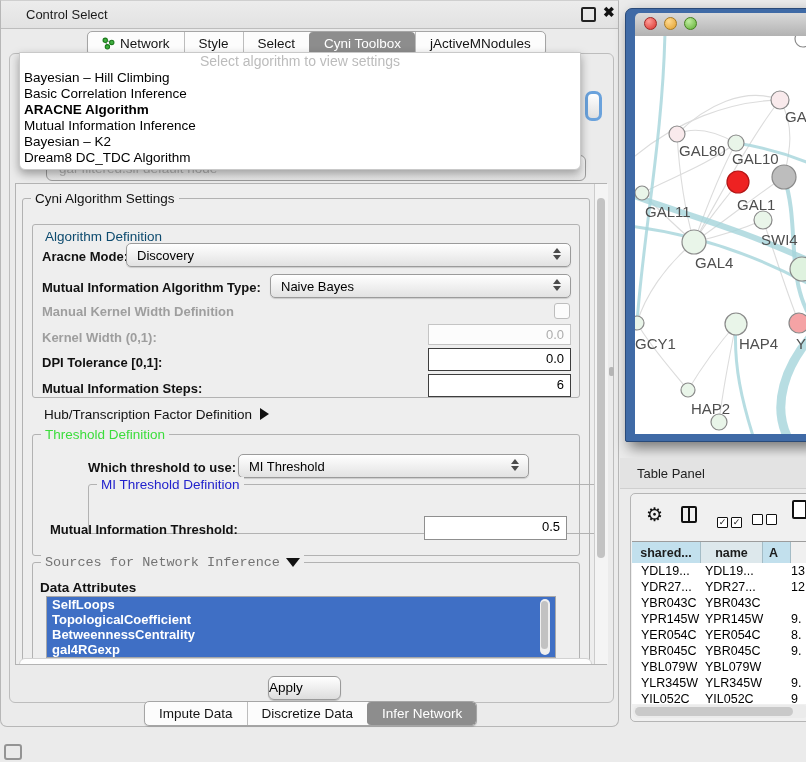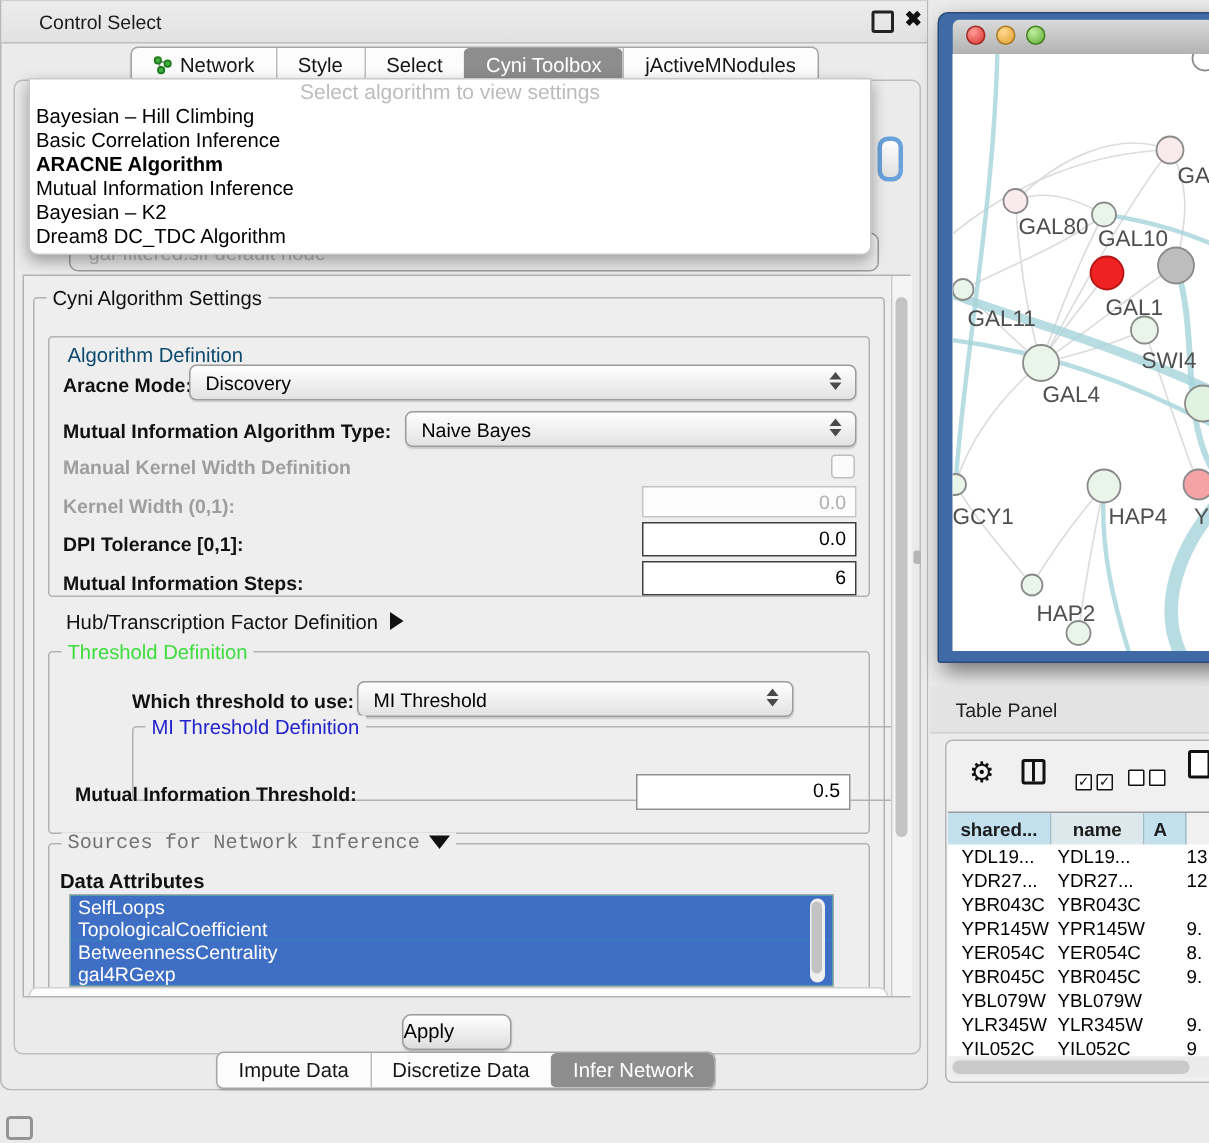--- a/index.html
+++ b/index.html
@@ -77,22 +77,22 @@
   .field.lite{border:1px solid #c4c4c4;color:#adadad;background:#fcfcfc;}
   .field.mid{border:1px solid #8f8f8f;}
 
   .chk{position:absolute;width:14px;height:14px;border:1px solid #bdbdbd;border-radius:3px;background:#fbfbfb;}
 
   .tri-right{display:inline-block;width:0;height:0;border-top:6px solid transparent;
       border-bottom:6px solid transparent;border-left:9px solid #111;margin-left:8px;vertical-align:-1px;}
   .tri-down{display:inline-block;width:0;height:0;border-left:7px solid transparent;
       border-right:7px solid transparent;border-top:9px solid #111;margin-left:6px;vertical-align:-1px;}
 
-  .attr-list{left:44px;top:594px;width:510px;height:62px;background:#14b8a6;border:1px solid #a8a8a8;
-      box-sizing:border-box;overflow:hidden;}
+  .attr-list{left:44px;top:594px;width:510px;height:62px;background:#be185d;border:1px solid #a8a8a8;
+      box-sizing:border-box;overflow:hidden;font-weight:bold;}
   .attr-row{height:15px;line-height:15px;font-size:13px;color:#fff;background:#3f6fc5;padding-left:5px;}
   .attr-scroll{left:538px;top:597px;width:10px;height:56px;background:#efefef;border-radius:5px;}
   .attr-scroll .thumb{position:absolute;left:1px;top:2px;width:7px;height:48px;background:#c2c2c2;border-radius:4px;}
   .hscroll{left:17px;top:656px;width:573px;height:12px;background:#fdfdfd;border:1px solid #d2d2d2;
       border-radius:6px;box-sizing:border-box;}
 
   .apply{left:267px;top:675px;width:71px;height:22px;border:1px solid #9a9a9a;border-radius:6px;
       background:linear-gradient(#ffffff,#dddddd);font-size:13.5px;color:#000;
       line-height:21px;box-shadow:0 1px 1px rgba(0,0,0,.2);}
 

